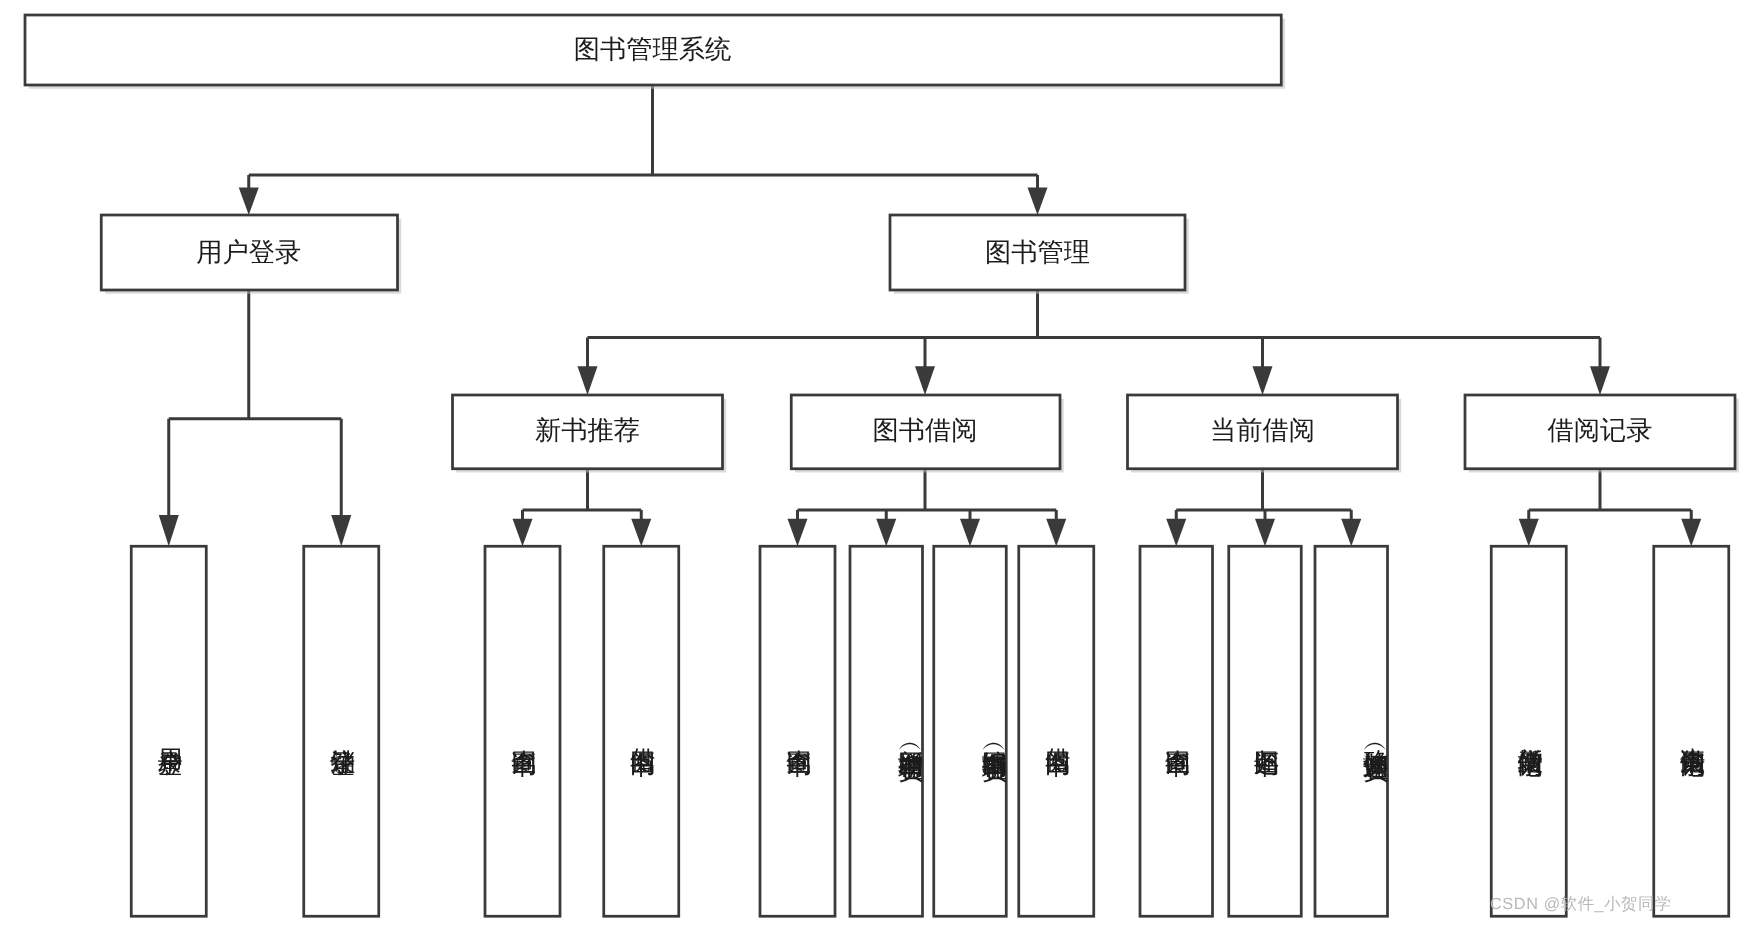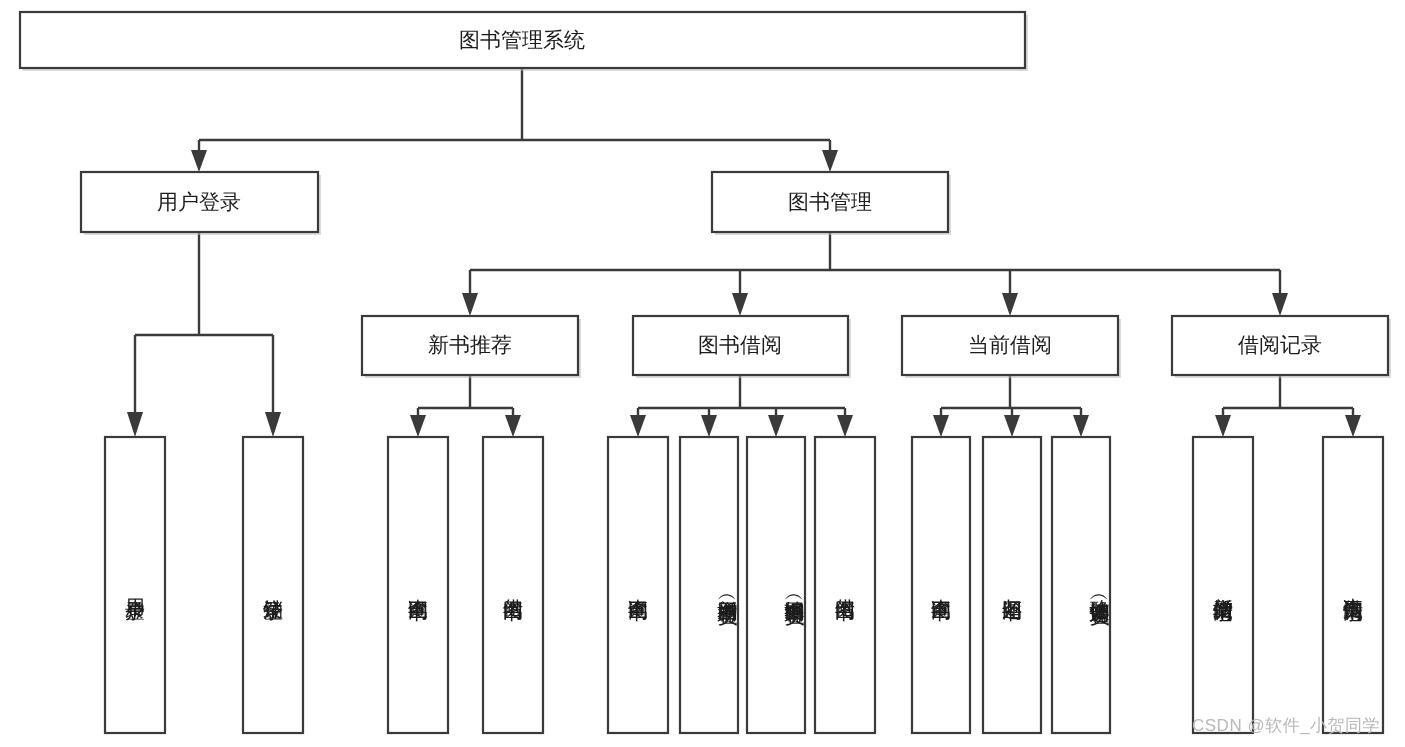--- a/index.html
+++ b/index.html
@@ -71,21 +71,21 @@
     pointer-events: none;
   }
   .vlabel.centered {
     align-items: center;
   }
   .watermark {
     position: absolute;
     left: 1192px;
     top: 714px;
     font-family: "Liberation Sans", "DejaVu Sans", sans-serif;
-    font-size: 17px;
+    font-size: 13px;
     color: #b8b8b8;
     white-space: nowrap;
     letter-spacing: 0.5px;
   }
 </style>
 </head>
 <body>
 
 <div id="diagram-root">
 

